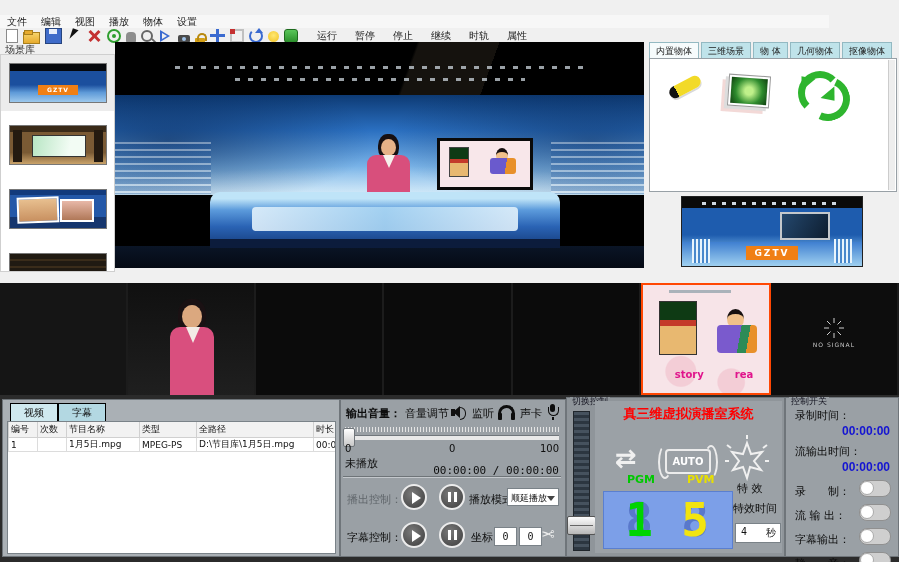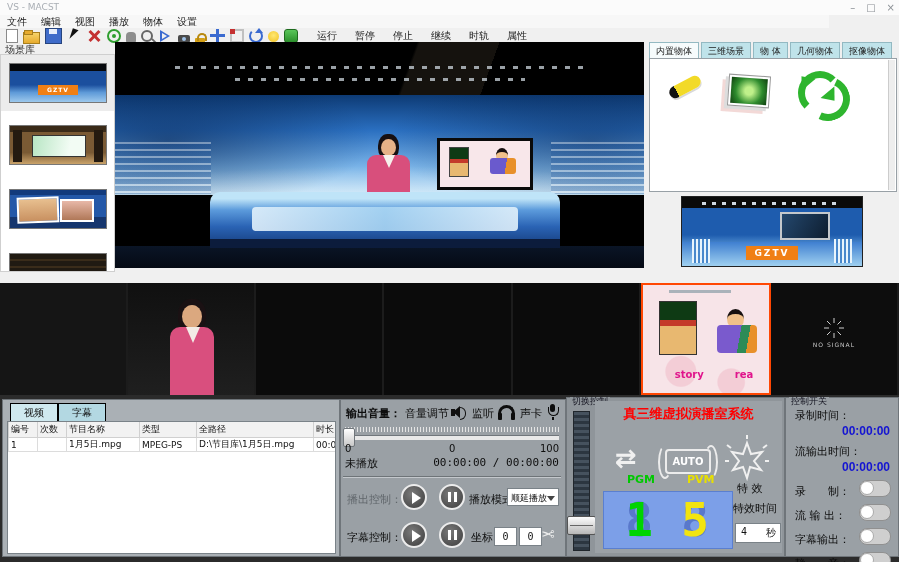--- a/index.html
+++ b/index.html
@@ -209,28 +209,20 @@
   .tgl-row{position:absolute;left:9px;width:96px;height:18px;}
   .tgl-label{font-size:11px;color:#0d0d0d;line-height:16px;}
   .tgl-pill{position:absolute;right:0;top:0;width:30px;height:15px;border-radius:8px;background:#cfcfcf;border:1px solid #909090;}
   .tgl-knob{position:absolute;left:0px;top:0px;width:14px;height:14px;border-radius:50%;background:#fff;border:1px solid #aaa;box-sizing:border-box;}
 </style>
 </head>
 <body>
 
 <div id="app">
 
-  <div class="abs" id="titlebar">
-    <div class="abs" id="title">VS - MACST</div>
-    <div class="abs" id="winctl">
-        <span>–</span>
-        <span>□</span>
-        <span>×</span>
-      </div>
-  </div>
 
   <div class="abs" id="menubar">
       <span class="menu-item">文件</span>
       <span class="menu-item">编辑</span>
       <span class="menu-item">视图</span>
       <span class="menu-item">播放</span>
       <span class="menu-item">物体</span>
       <span class="menu-item">设置</span>
     </div>
 
@@ -414,21 +406,21 @@
           <i></i>
         </div>
       <div id="ticks"></div>
       <div id="vtrack"></div>
       <div id="vhandle"></div>
       <div class="scale" style="left:4px;">0</div>
       <div class="scale" style="left:108px;">0</div>
       <div class="scale" style="right:6px;text-align:center;">100</div>
       <div id="status-row">
         <span>未播放</span>
-        <span style="font-family:'DejaVu Sans Mono',monospace;">00:00:00 / 00:00:00</span>
+        <span style="font-family:'DejaVu Sans Mono',monospace;margin-top:8px;">00:00:00 / 00:00:00</span>
       </div>
       <div id="adivider"></div>
       <div class="alabel" style="left:6px;top:92px;color:#60666b;">播出控制：</div>
       <div class="pbtn play" style="left:60px;top:84px;"></div>
       <div class="pbtn pause" style="left:98px;top:84px;"></div>
       <div class="alabel" style="left:128px;top:92px;">播放模式</div>
       <div id="modesel">
         <span>顺延播放</span>
         <span class="arr"></span>
       </div>

